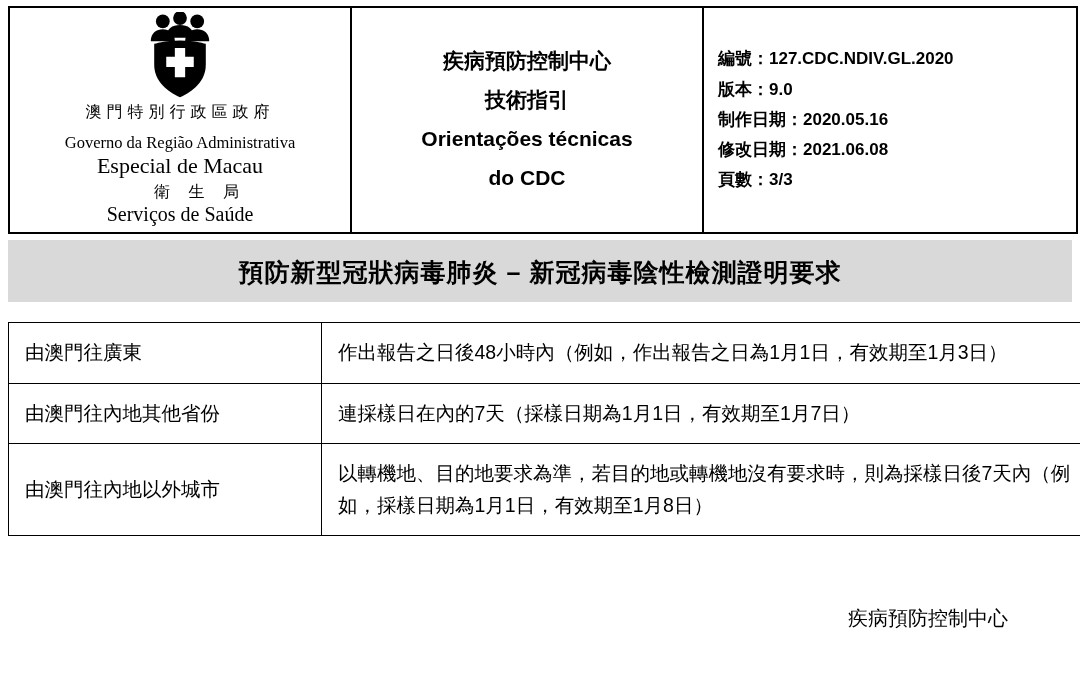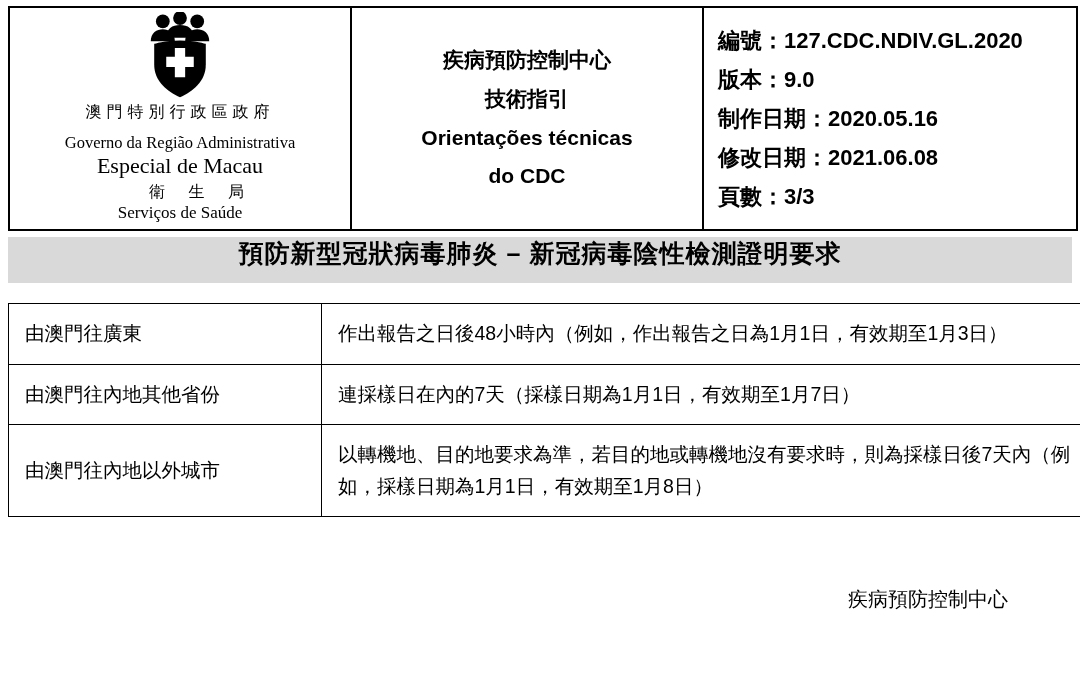--- a/index.html
+++ b/index.html
@@ -56,56 +56,56 @@
   .logo-line-pt1 {
     font-family: "Liberation Serif", serif;
     font-size: 16.5px;
     margin-top: 10px;
   }
   .logo-line-pt2 {
     font-family: Liberation Serif, serif;
     font-size: 22px;
   }
   .logo-line-cn2 {
-    font-family: Liberation Mono, monospace;
+    font-family: Liberation Sans, sans-serif;
     font-size: 16px;
     letter-spacing: 7px;
     margin-top: 3px;
     margin-left: 40px;
   }
   .logo-line-pt3 {
     font-family: "Liberation Serif", serif;
-    font-size: 17px;
+    font-size: 20px;
   }
 
   .title-wrap {
     padding: 10px 6px;
     line-height: 1.85;
     font-size: 21px;
     font-weight: bold;
   }
 
   .meta-wrap {
     padding: 8px 0 8px 14px;
     line-height: 1.78;
-    font-size: 22px;
+    font-size: 17px;
     font-weight: bold;
   }
 
   
   .banner {
     width: 1064px;
     margin: 6px auto 16px auto;
     background: #d9d9d9;
     border: none;
     text-align: center;
     font-size: 25px;
     font-weight: bold;
     letter-spacing: 1px;
-    padding: 0 0 13px 0;
+    padding: 16px 0 13px 0;
     box-sizing: border-box;
   }
 
   
   .main-table {
     width: 1040px;
     margin: 20px auto 0 auto;
     border-collapse: collapse;
     table-layout: fixed;
   }

